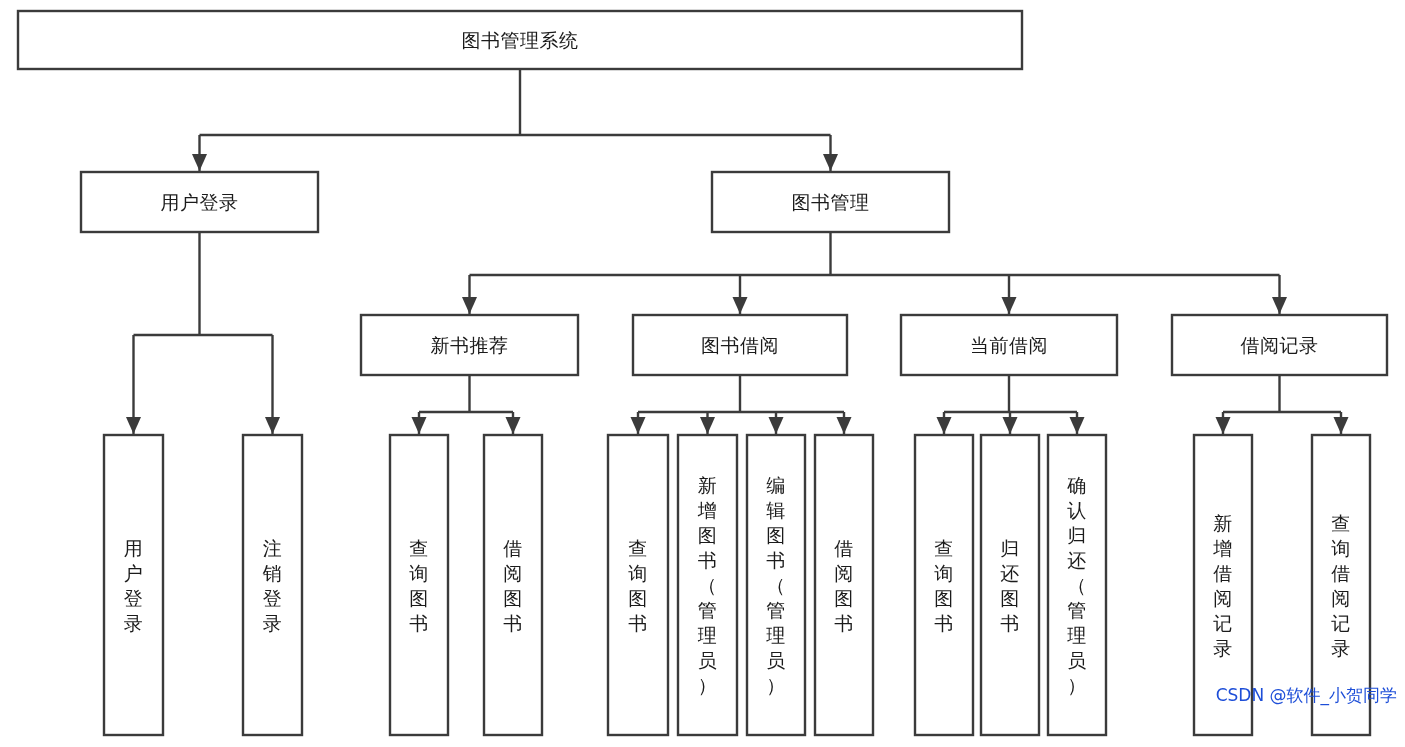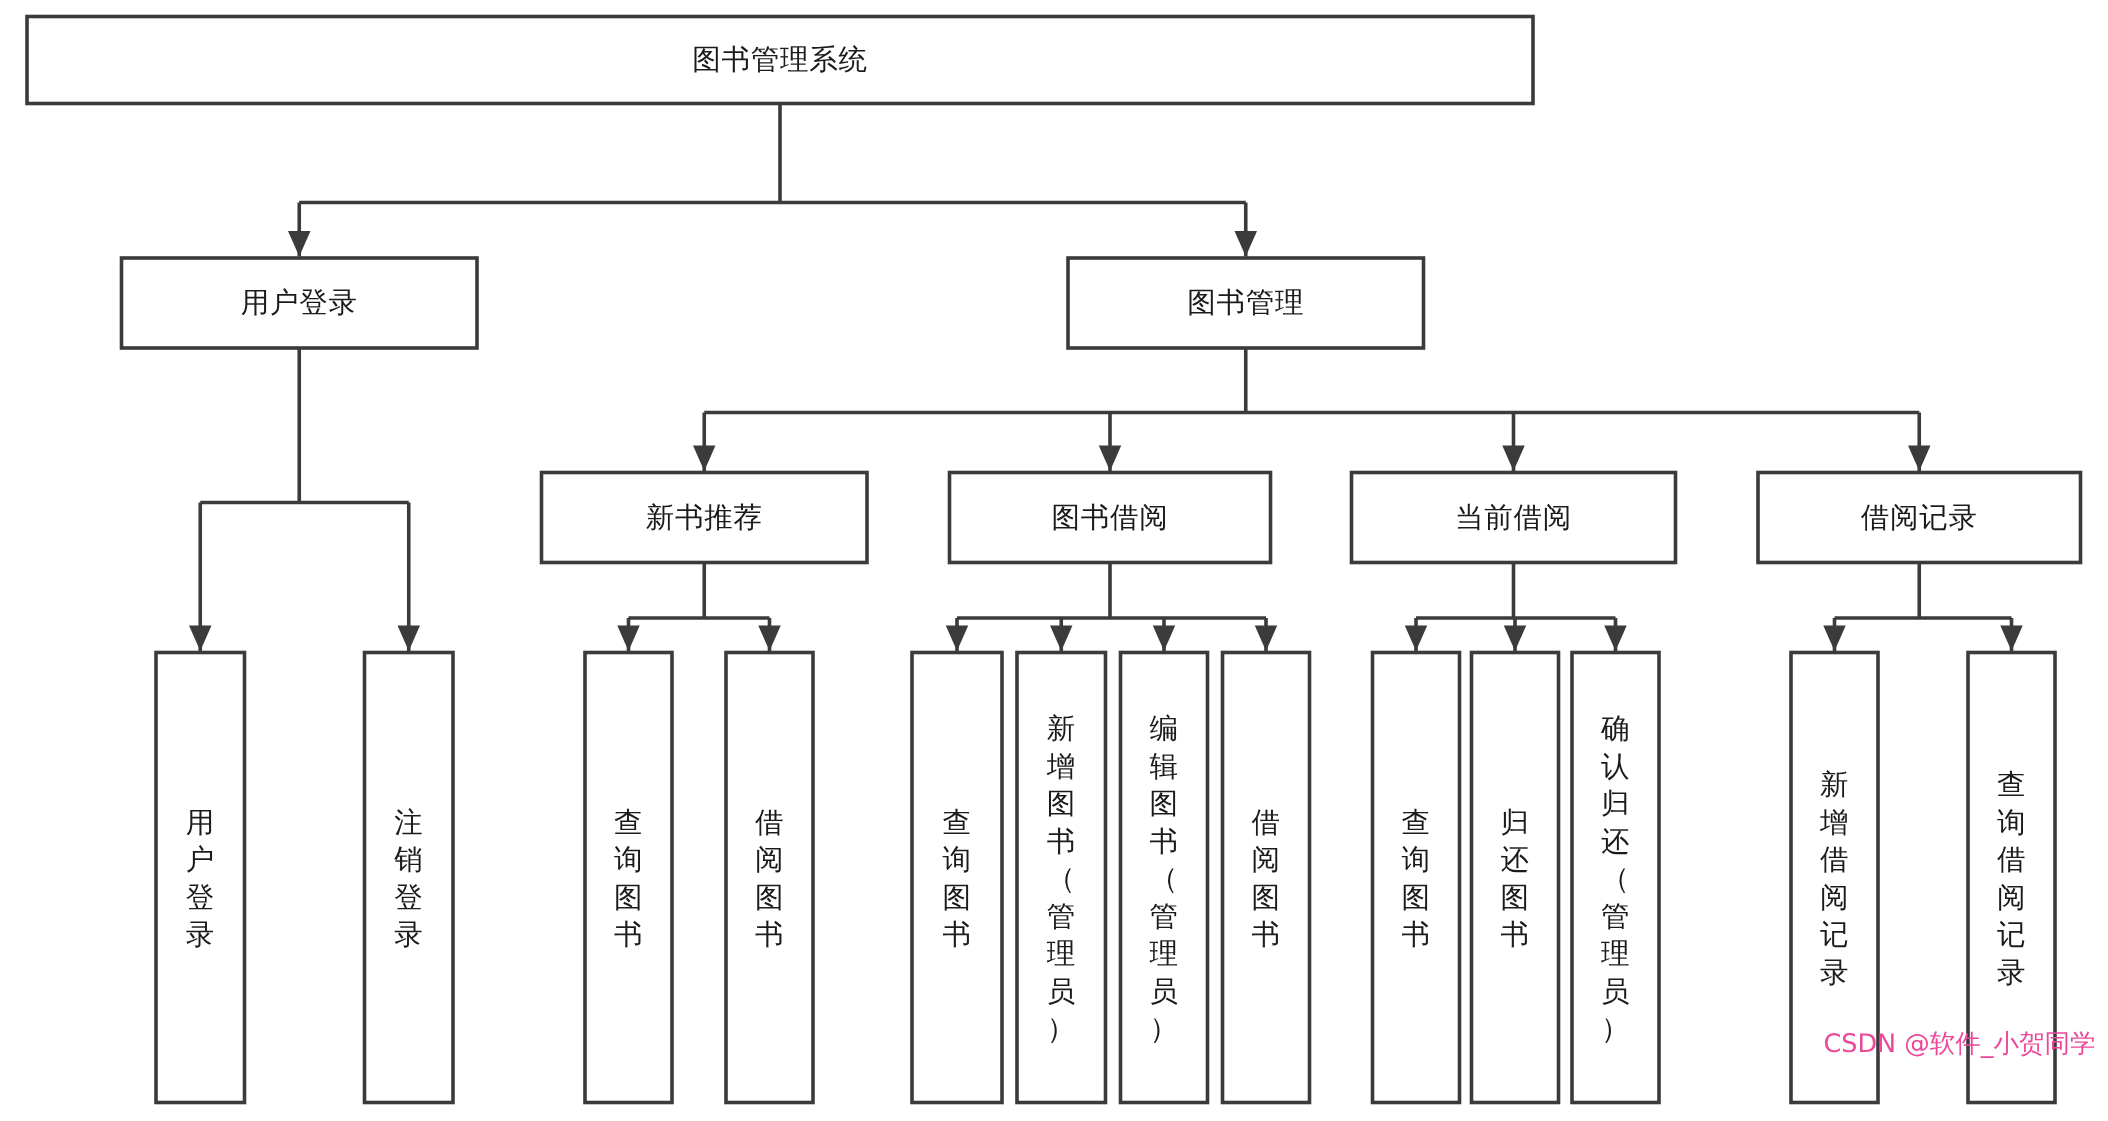--- a/index.html
+++ b/index.html
@@ -55,21 +55,21 @@
   .arrow-head {
     fill: #3b3b3b;
     stroke: none;
   }
   .watermark {
     position: absolute;
     right: 8px;
     bottom: 6px;
     font-family: "DejaVu Sans", "Liberation Sans", sans-serif;
     font-size: 17px;
-    color: #ec4899;
+    color: #1d4ed8;
     white-space: nowrap;
     user-select: none;
     pointer-events: none;
   }
 </style>
 </head>
 <body>
 
 <div id="diagram-root">
   <svg id="tree-svg" viewBox="0 0 1405 747" xmlns="http://www.w3.org/2000/svg">

